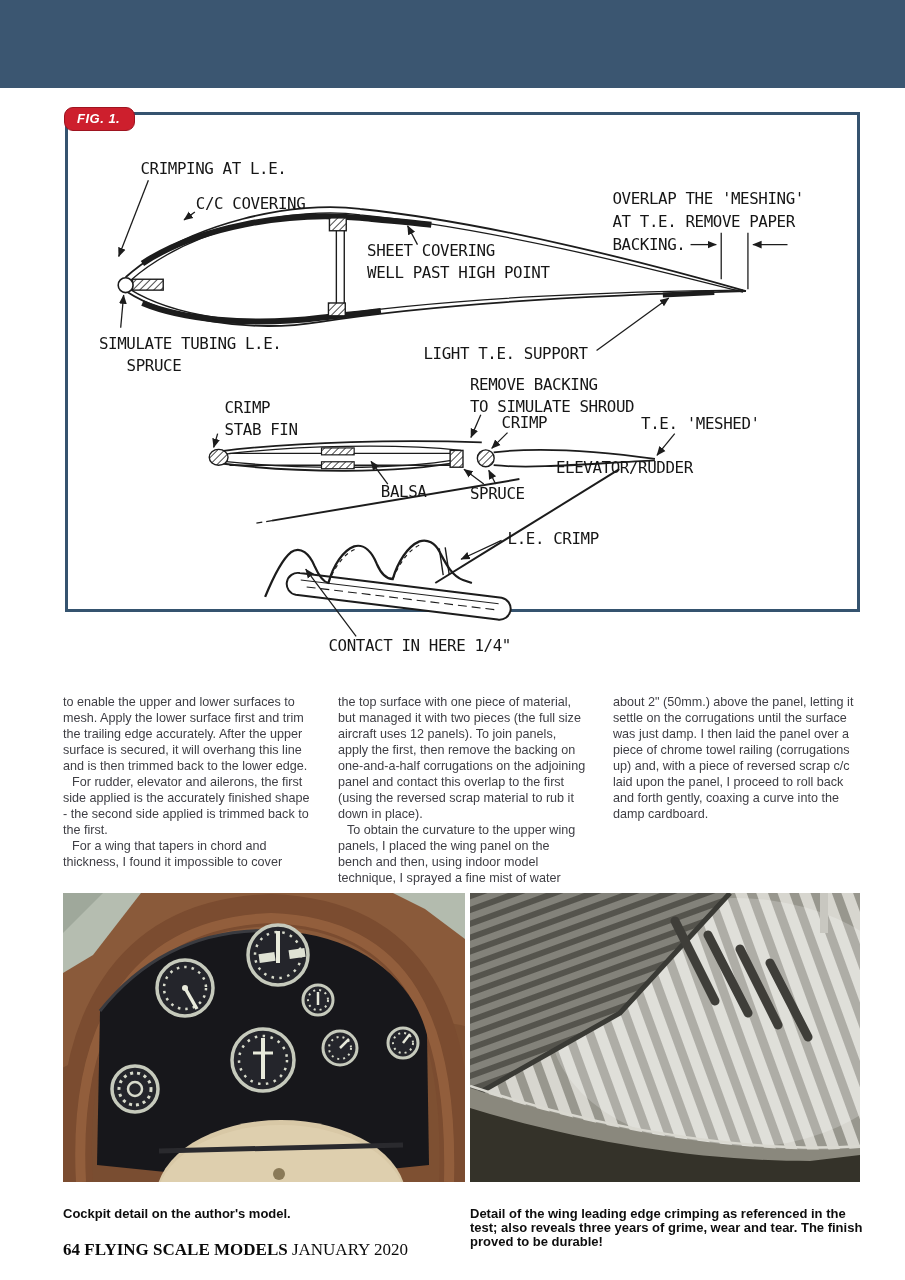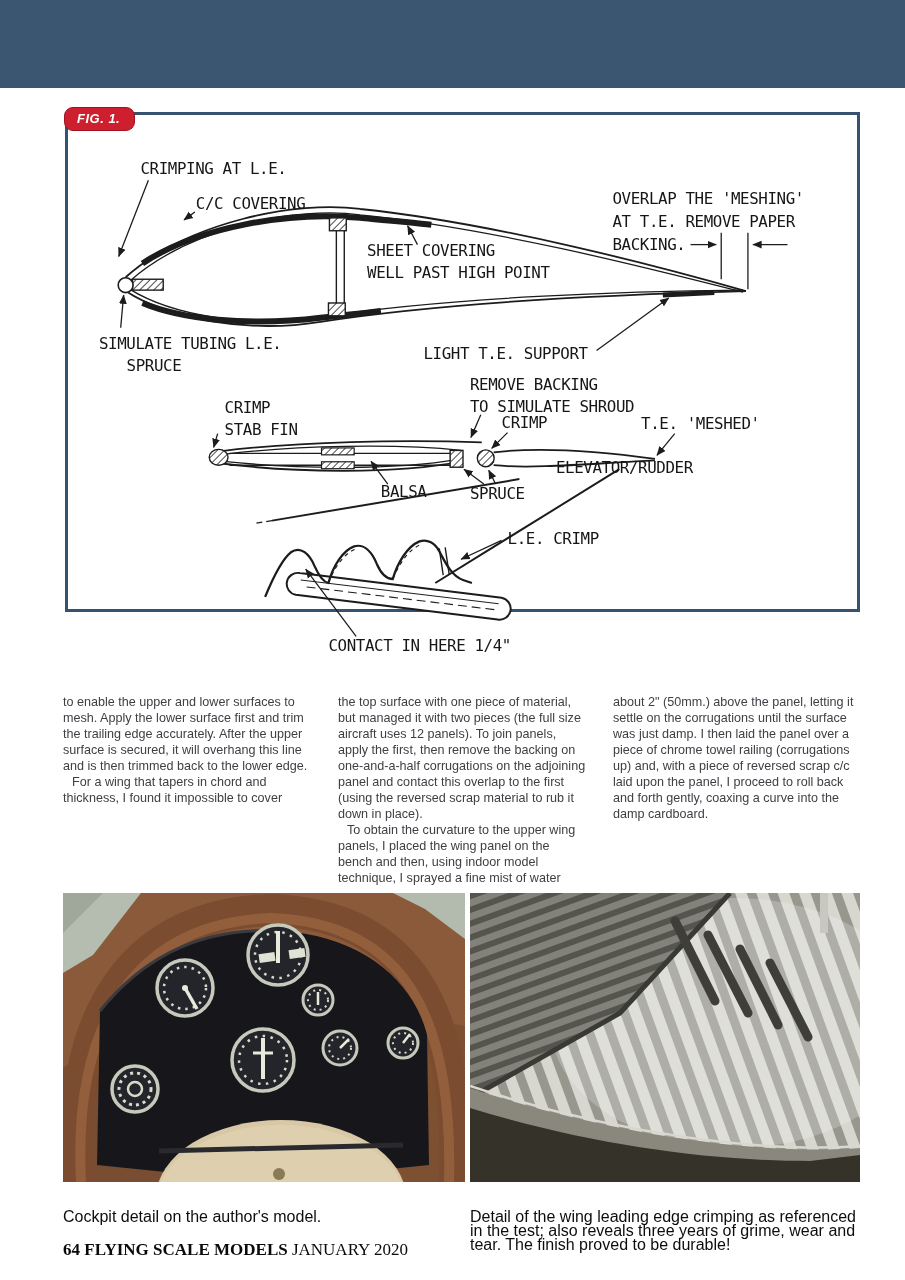--- a/index.html
+++ b/index.html
@@ -16,21 +16,21 @@
   .fl{font-family:"DejaVu Sans Mono",monospace;font-size:16px;fill:#161616;letter-spacing:-0.4px;}
   
   .columns{position:absolute;left:63px;top:694px;width:799px;display:flex;gap:26px;}
   .col{flex:1;font-size:12.6px;line-height:16px;color:#3e3e44;}
   .col p{margin:0;}
   .col p.ind{text-indent:9px;}
   
   .photo{position:absolute;display:block;}
   .photo-left{left:63px;top:893px;width:402px;height:289px;}
   .photo-right{left:470px;top:893px;width:390px;height:289px;}
-  .caption{position:absolute;font-size:16px;font-weight:normal;line-height:14px;color:#0d0d0d;}
+  .caption{position:absolute;font-size:13px;font-weight:bold;line-height:14px;color:#0d0d0d;}
   .caption-left{left:63px;top:1194px;width:392px;}
   .caption-right{left:470px;top:1194px;width:396px;}
   
   .footer{position:absolute;left:63px;top:1240px;font-family:"Liberation Serif",serif;
           font-size:17px;color:#0a0a0a;}
   .footer .pg,.footer .mag{font-weight:bold;text-align:center;}
   .footer .issue{font-weight:normal;}
 </style>
 </head>
 <body>
@@ -146,20 +146,21 @@
         <line x1="290" y1="527" x2="239" y2="459" marker-end="url(#arw)"></line>
       </g>
       <text class="fl" x="443" y="434">L.E. CRIMP</text>
       <text class="fl" x="262" y="542">CONTACT IN HERE 1/4"</text>
     </svg>
   </section>
 
   <section class="columns">
     <div class="col">
       <p>to enable the upper and lower surfaces to mesh. Apply the lower surface first and trim the trailing edge accurately. After the upper surface is secured, it will overhang this line and is then trimmed back to the lower edge.</p>
+      <p class="ind">For rudder, elevator and ailerons, the first side applied is the accurately finished shape - the second side applied is trimmed back to the first.</p>
       <p class="ind">For a wing that tapers in chord and thickness, I found it impossible to cover</p>
     </div>
     <div class="col">
       <p>the top surface with one piece of material, but managed it with two pieces (the full size aircraft uses 12 panels). To join panels, apply the first, then remove the backing on one-and-a-half corrugations on the adjoining panel and contact this overlap to the first (using the reversed scrap material to rub it down in place).</p>
       <p class="ind">To obtain the curvature to the upper wing panels, I placed the wing panel on the bench and then, using indoor model technique, I sprayed a fine mist of water</p>
     </div>
     <div class="col">
       <p>about 2" (50mm.) above the panel, letting it settle on the corrugations until the surface was just damp. I then laid the panel over a piece of chrome towel railing (corrugations up) and, with a piece of reversed scrap c/c laid upon the panel, I proceed to roll back and forth gently, coaxing a curve into the damp cardboard.</p>
     </div>
   </section>

